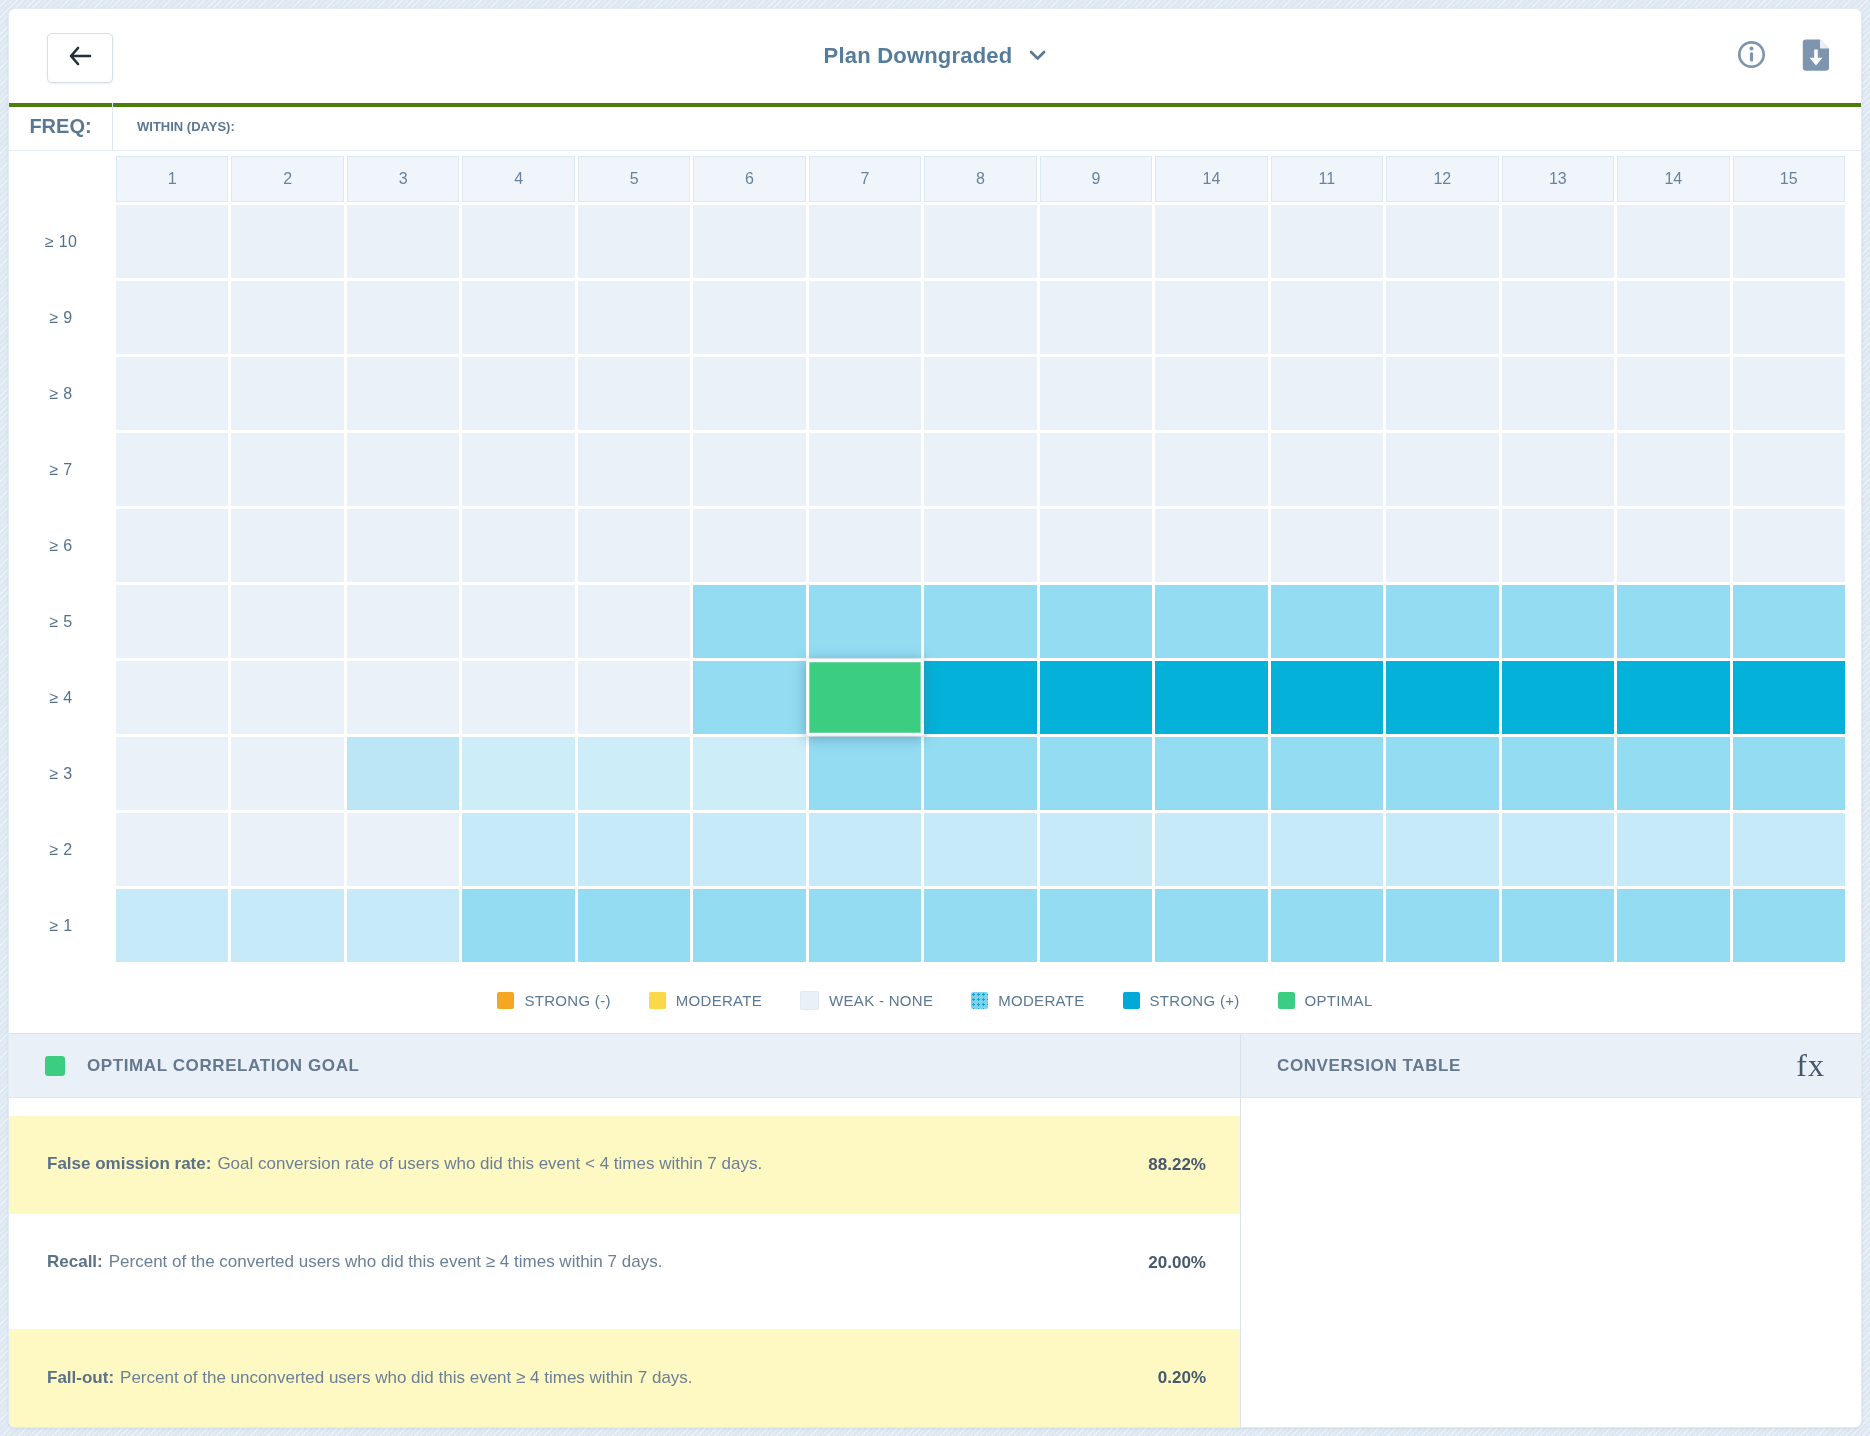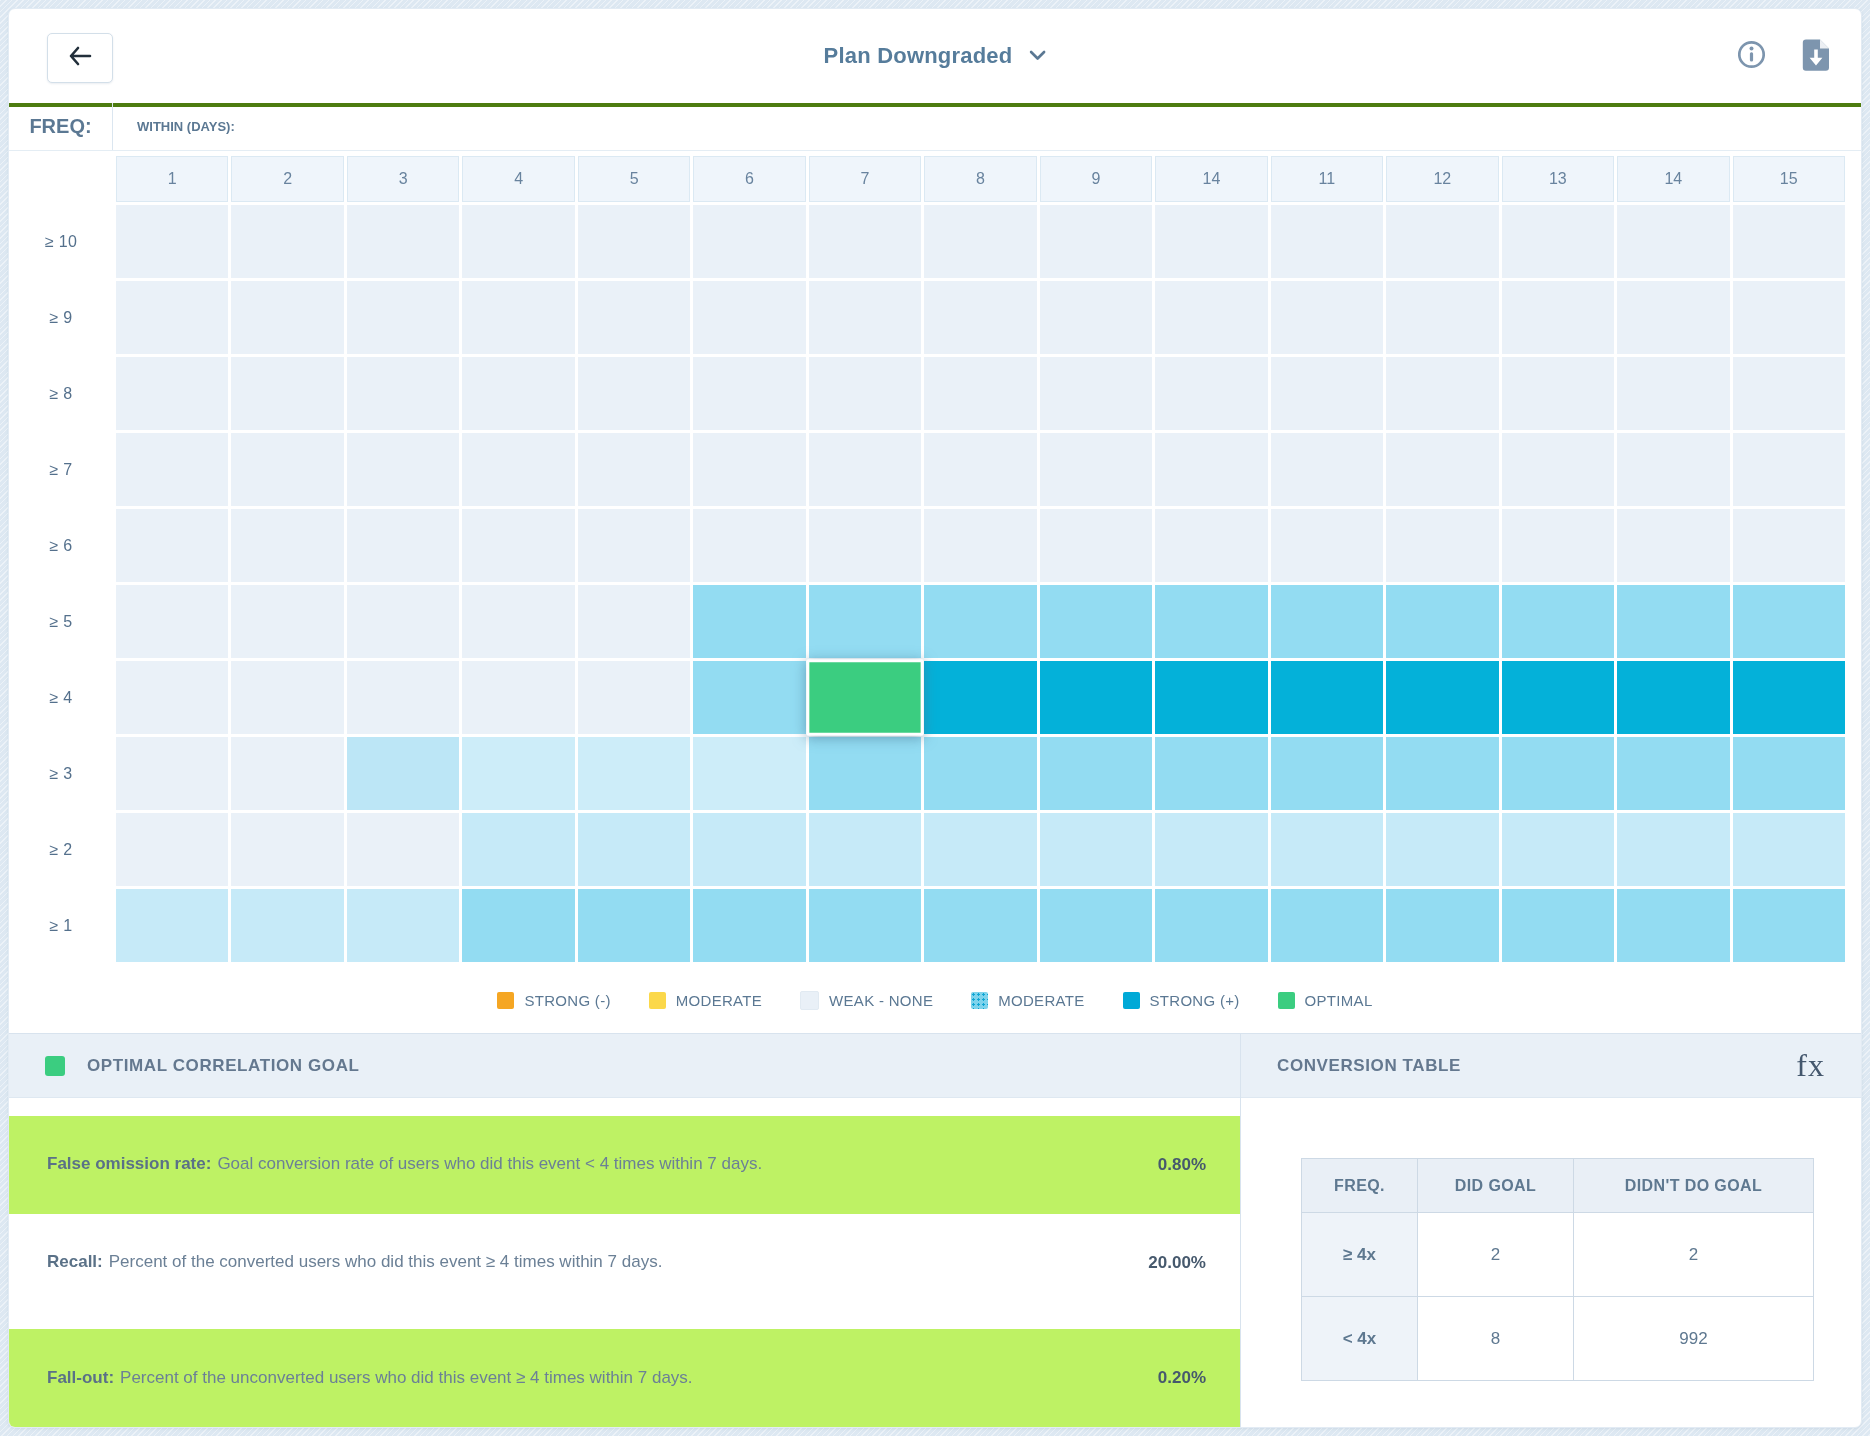--- a/index.html
+++ b/index.html
@@ -65,21 +65,21 @@
   .panel-right{flex:1;position:relative;}
   .panel-head{
     height:64px;flex:0 0 64px;background:#e9f0f7;border-bottom:1px solid #dee8f1;
     display:flex;align-items:center;padding:0 36px;box-sizing:border-box;
     font-weight:bold;font-size:17px;color:#64788f;letter-spacing:.6px;
   }
   .panel-right .panel-head{justify-content:space-between;}
   .green-chip{width:20px;height:20px;border-radius:3px;margin-right:22px;}
   .fx-icon{font-family:"Liberation Serif", serif;font-size:32px;color:#44576d;font-weight:normal;letter-spacing:1px;}
   .metric-row{flex:1;display:flex;align-items:center;padding:0 34px 0 38px;font-size:17px;color:#6b8096;}
-  .metric-row.alt{background:#bef264;margin-top:18px;}
+  .metric-row.alt{background:#fef9c3;margin-top:18px;}
   .metric-text{line-height:1.35;}
   .metric-term{font-weight:bold;color:#5a7187;margin-right:6px;}
   .metric-value{margin-left:auto;font-weight:bold;color:#46596d;padding-left:30px;white-space:nowrap;}
   
   .conv-table{border-collapse:collapse;margin:60px 0 0 60px;}
   .conv-table th,.conv-table td{border:1px solid #cdd9e5;text-align:center;box-sizing:border-box;}
   .conv-table thead th{height:54px;background:#e9eff6;font-size:16px;font-weight:bold;color:#5e7890;letter-spacing:.4px;padding:0 28px;}
   .conv-table tbody th{width:116px;background:#eef3f9;font-size:17px;font-weight:bold;color:#5e7890;}
   .conv-table tbody td{height:84px;background:#fff;font-size:17px;color:#5e7890;}
   .conv-table thead th:nth-child(1){width:116px;}
@@ -342,53 +342,32 @@
 
   <div class="bottom">
     <div class="panel-left">
       <div class="panel-head">
         <span class="green-chip" style="background: rgb(59, 205, 128);"></span>
         <span>OPTIMAL CORRELATION GOAL</span>
       </div>
 
         <div class="metric-row alt">
           <span class="metric-text"><span class="metric-term">False omission rate:</span><span class="metric-desc">Goal conversion rate of users who did this event &lt; 4 times within 7 days.</span></span>
-          <span class="metric-value">0.80%</span>
+          <span class="metric-value">88.22%</span>
         </div>
         <div class="metric-row">
           <span class="metric-text"><span class="metric-term">Recall:</span><span class="metric-desc">Percent of the converted users who did this event ≥ 4 times within 7 days.</span></span>
           <span class="metric-value">20.00%</span>
         </div>
         <div class="metric-row alt">
           <span class="metric-text"><span class="metric-term">Fall-out:</span><span class="metric-desc">Percent of the unconverted users who did this event ≥ 4 times within 7 days.</span></span>
           <span class="metric-value">0.20%</span>
         </div>
       </div>
     <div class="panel-right">
       <div class="panel-head">
         <span>CONVERSION TABLE</span>
         <span class="fx-icon">fx</span>
       </div>
-      <table class="conv-table">
-        <thead>
-            <tr>
-              <th>FREQ.</th>
-              <th>DID GOAL</th>
-              <th>DIDN'T DO GOAL</th>
-            </tr>
-          </thead>
-        <tbody>
-            <tr>
-              <th>≥ 4x</th>
-              <td>2</td>
-              <td>2</td>
-            </tr>
-            <tr>
-              <th>&lt; 4x</th>
-              <td>8</td>
-              <td>992</td>
-            </tr>
-          </tbody>
-      </table>
     </div>
   </div>
 
 </div>
 
 </body></html>

